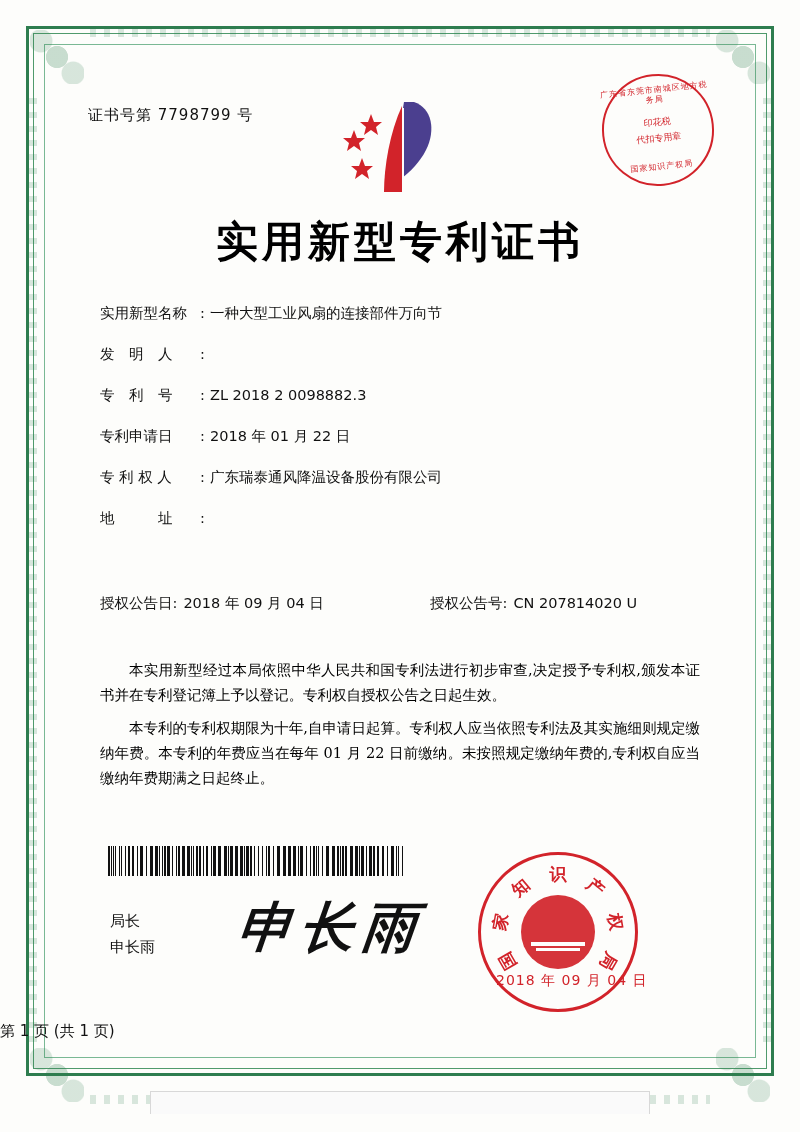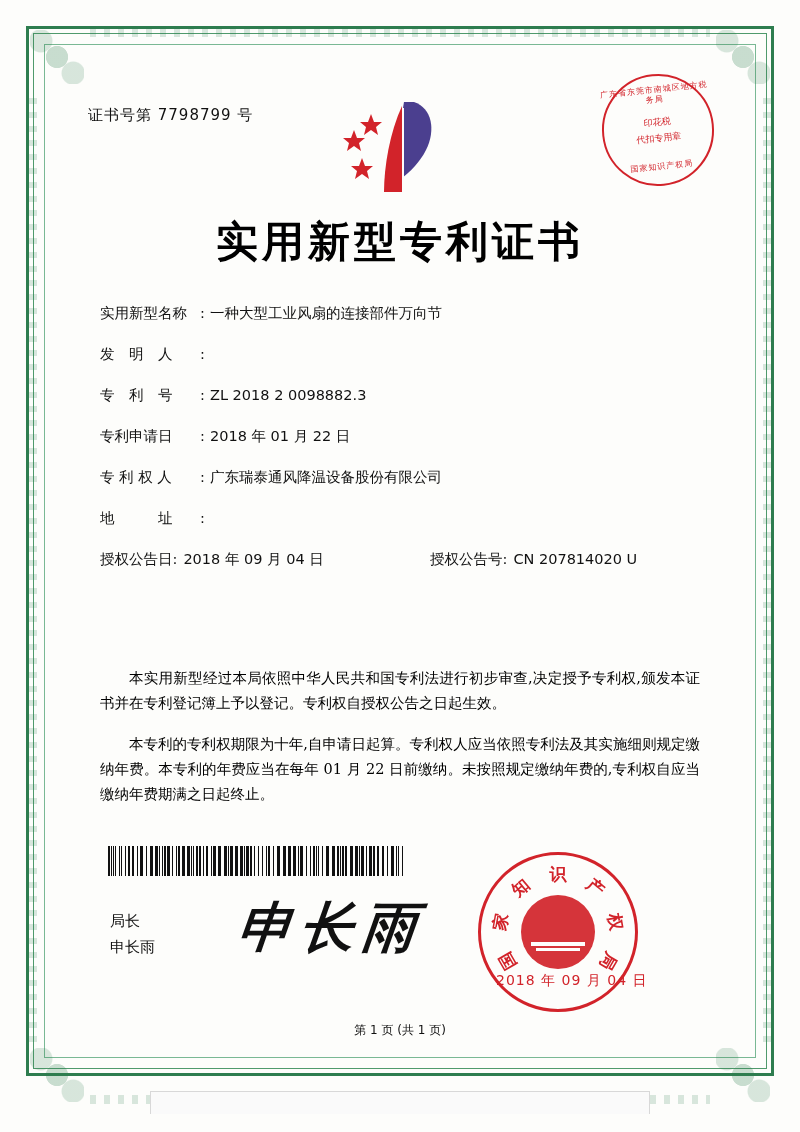--- a/index.html
+++ b/index.html
@@ -179,38 +179,38 @@
 
   .two-col {
     display: flex;
     align-items: baseline;
     margin-bottom: 6px;
   }
   .two-col .seg {
     display: flex;
     align-items: baseline;
   }
-  .two-col .seg.first { width: 330px; }
+  .two-col .seg.first { width: 330px; margin-top: 44px; }
   .two-col .seg-label { white-space: nowrap; }
   .two-col .seg-value { margin-left: 6px; }
 
   
   .paragraphs {
     position: absolute;
     left: 100px;
     top: 650px;
     width: 600px;
     font-family: "DejaVu Serif", "Liberation Serif", serif;
     font-size: 14.5px;
     line-height: 25px;
     color: #000;
     text-align: justify;
   }
   .paragraphs p {
-    margin: 16px 0 3px 0;
+    margin: 8px 0 3px 0;
     text-indent: 2em;
   }
 
   
   .barcode {
     position: absolute;
     left: 108px;
     top: 846px;
     width: 300px;
     height: 30px;
@@ -299,22 +299,22 @@
     font-size: 14px;
     color: #d2232a;
     letter-spacing: 1px;
   }
 
   
   .page-footer {
     position: absolute;
     left: 0; right: 0;
     top: 1022px;
-    text-align: center;
-    font-size: 12px;
+    text-align: left;
+    font-size: 15px;
     color: #111;
   }
   .bottom-strip {
     position: absolute;
     left: 150px;
     right: 150px;
     bottom: 18px;
     height: 22px;
     border: 1px solid #d8d8d8;
     border-bottom: none;

